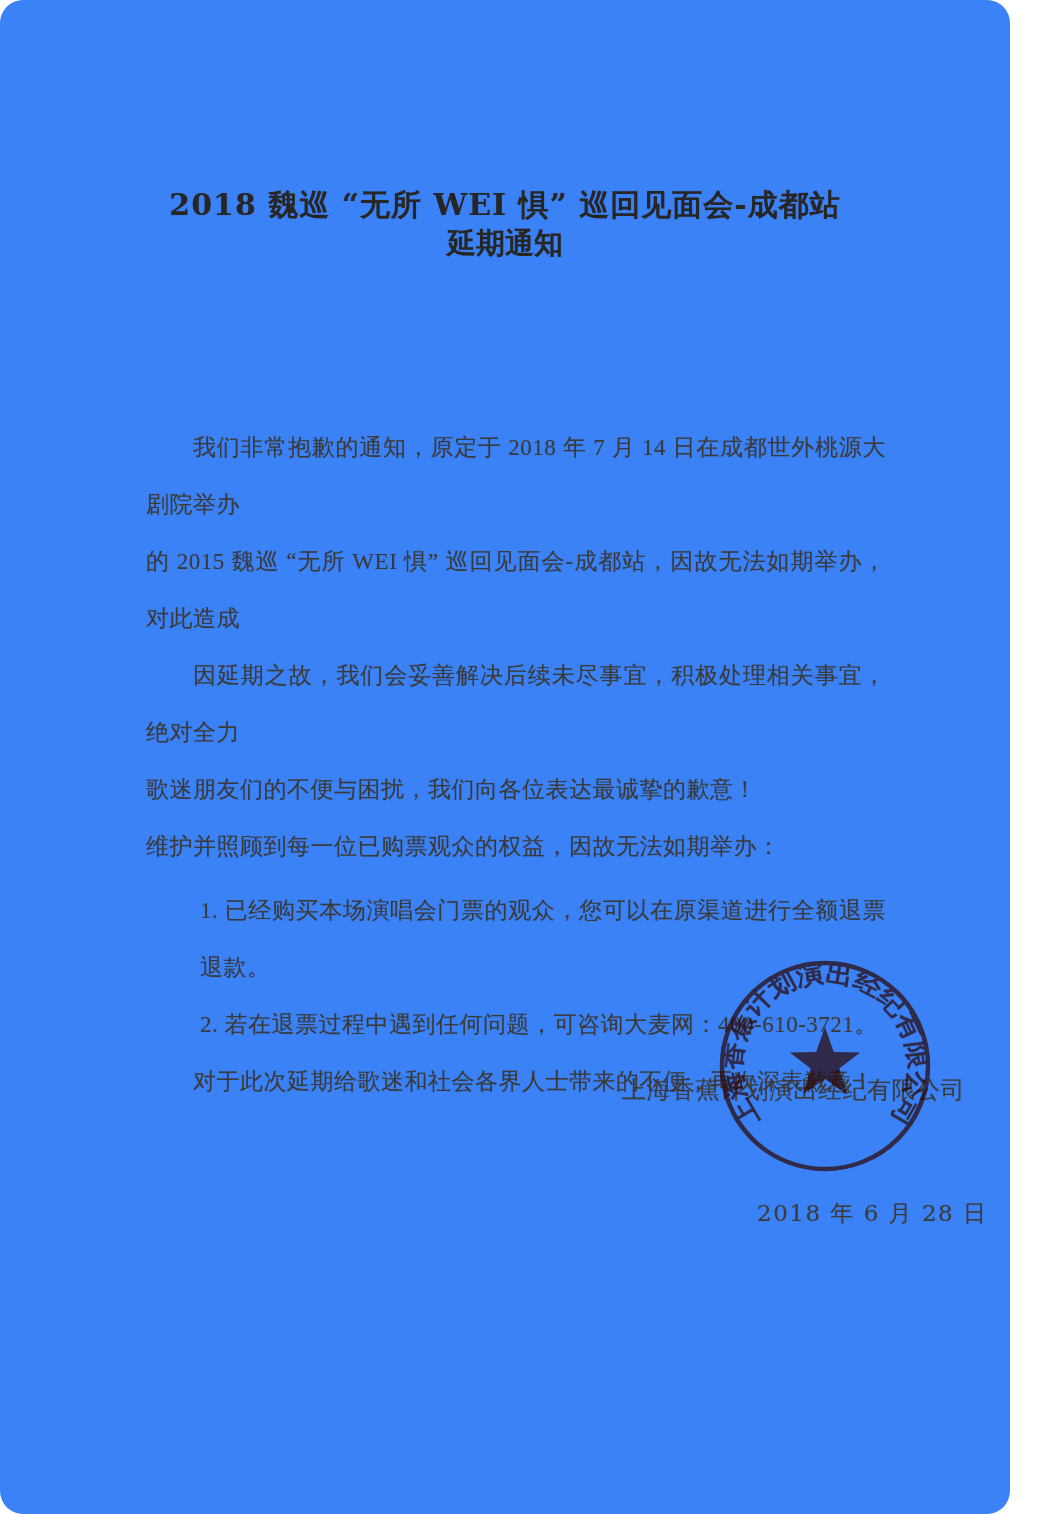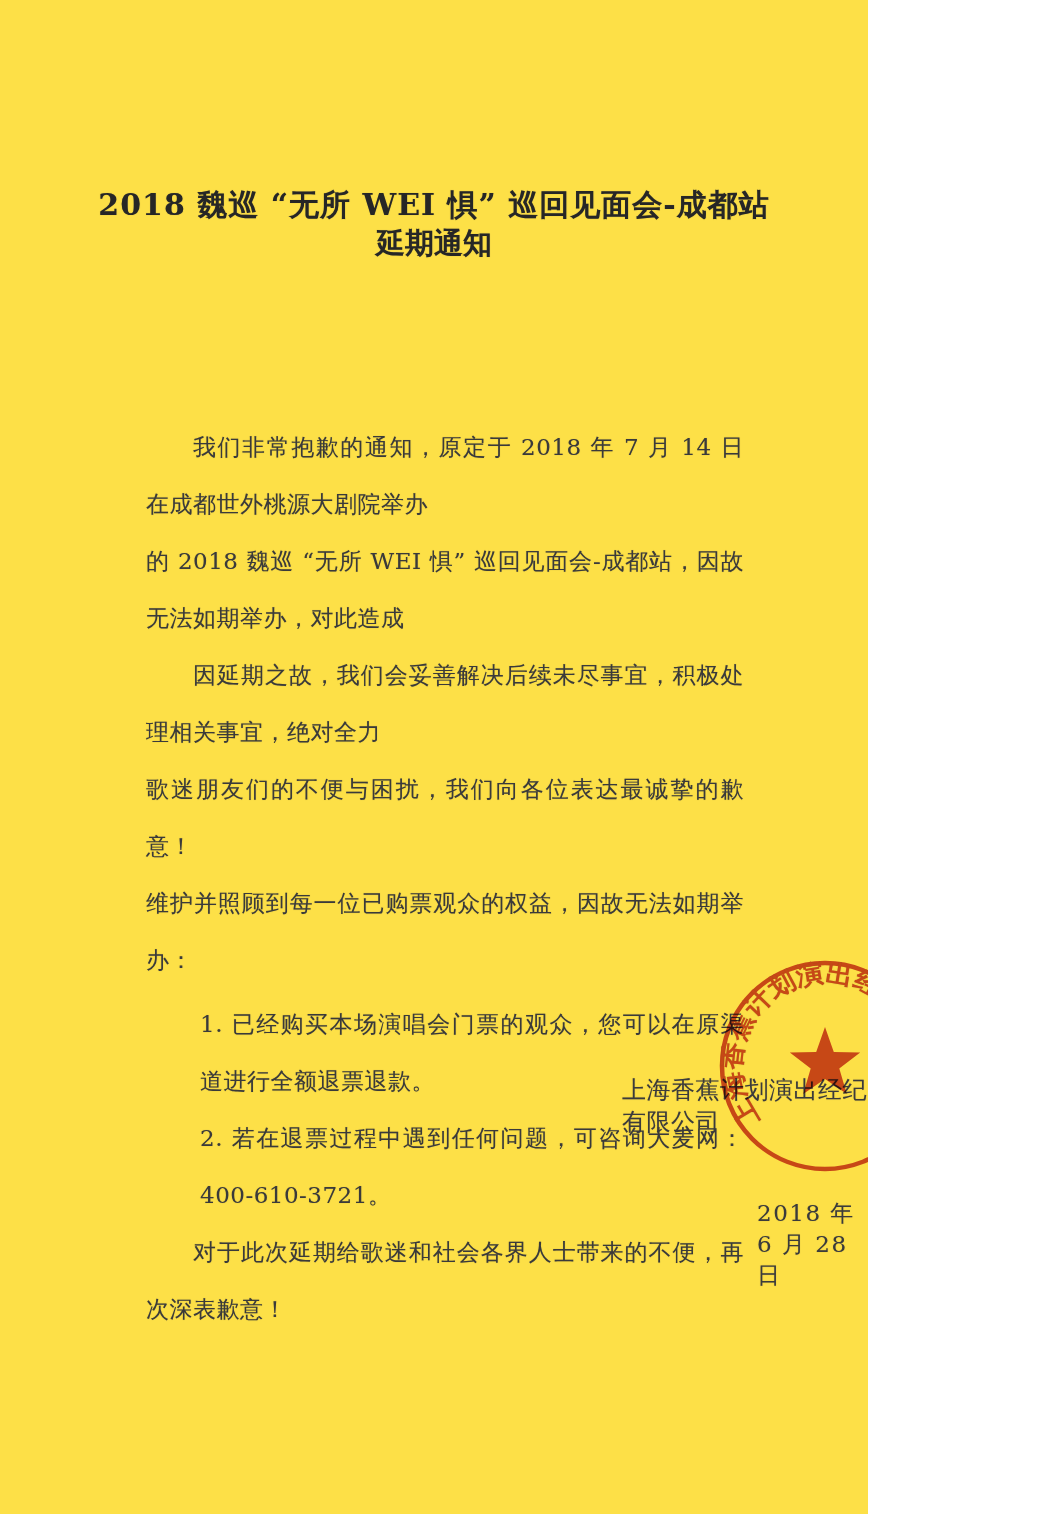--- a/index.html
+++ b/index.html
@@ -1,24 +1,25 @@
 <!DOCTYPE html>
 <html><head>
 <meta charset="utf-8">
 <style>
   html, body { margin: 0; padding: 0; }
   .page {
-    width: 868px;
+    width: 1010px;
     height: 1514px;
-    background: #fde047;
+    background: #3b82f6;
     position: relative;
     overflow: hidden;
     font-family: "DejaVu Serif", "Liberation Serif", serif;
     color: #3a3a3a;
     text-shadow: 0 0 1px rgba(70,70,70,0.38);
+    border-radius: 23px;
   }
   .title {
     padding-top: 186px;
     text-align: center;
     font-size: 30px;
     font-weight: bold;
     letter-spacing: 1px;
     color: #262626;
     line-height: 38px;
   }
@@ -31,21 +32,21 @@
   .doc-body {
     position: absolute;
     left: 146px;
     right: 124px;
     top: 419px;
     font-size: 23px;
     line-height: 57px;
     letter-spacing: 0.5px;
     text-align: justify;
   }
-  .line { margin: 0; }
+  .line { margin: 0; font-family: Liberation Serif, serif; }
   .indent { text-indent: 47px; }
   .list { padding-left: 54px; }
   .gap-top { margin-top: 7px; }
   .signature-company {
     position: absolute;
     left: 622px;
     top: 1074px;
     font-size: 24px;
     letter-spacing: 0.5px;
     color: #3b3b3b;
@@ -78,21 +79,21 @@
 <body>
 
 <div class="page">
 
   <div class="title">2018 魏巡 “无所 WEI 惧” 巡回见面会-成都站</div>
 
   <div class="subtitle">延期通知</div>
 
   <div class="doc-body">
     <p class="line indent">我们非常抱歉的通知，原定于 2018 年 7 月 14 日在成都世外桃源大剧院举办</p>
-    <p class="line">的 2018 魏巡 “无所 WEI 惧” 巡回见面会-成都站，因故无法如期举办，对此造成</p>
+    <p class="line">的 2015 魏巡 “无所 WEI 惧” 巡回见面会-成都站，因故无法如期举办，对此造成</p>
     <p class="line indent">因延期之故，我们会妥善解决后续未尽事宜，积极处理相关事宜，绝对全力</p>
     <p class="line">歌迷朋友们的不便与困扰，我们向各位表达最诚挚的歉意！</p>
     <p class="line">维护并照顾到每一位已购票观众的权益，因故无法如期举办：</p>
     <p class="line list gap-top">1. 已经购买本场演唱会门票的观众，您可以在原渠道进行全额退票退款。</p>
     <p class="line list">2. 若在退票过程中遇到任何问题，可咨询大麦网：400-610-3721。</p>
     <p class="line indent">对于此次延期给歌迷和社会各界人士带来的不便，再次深表歉意！</p>
   </div>
 
   <div class="signature-company">上海香蕉计划演出经纪有限公司</div>
 

